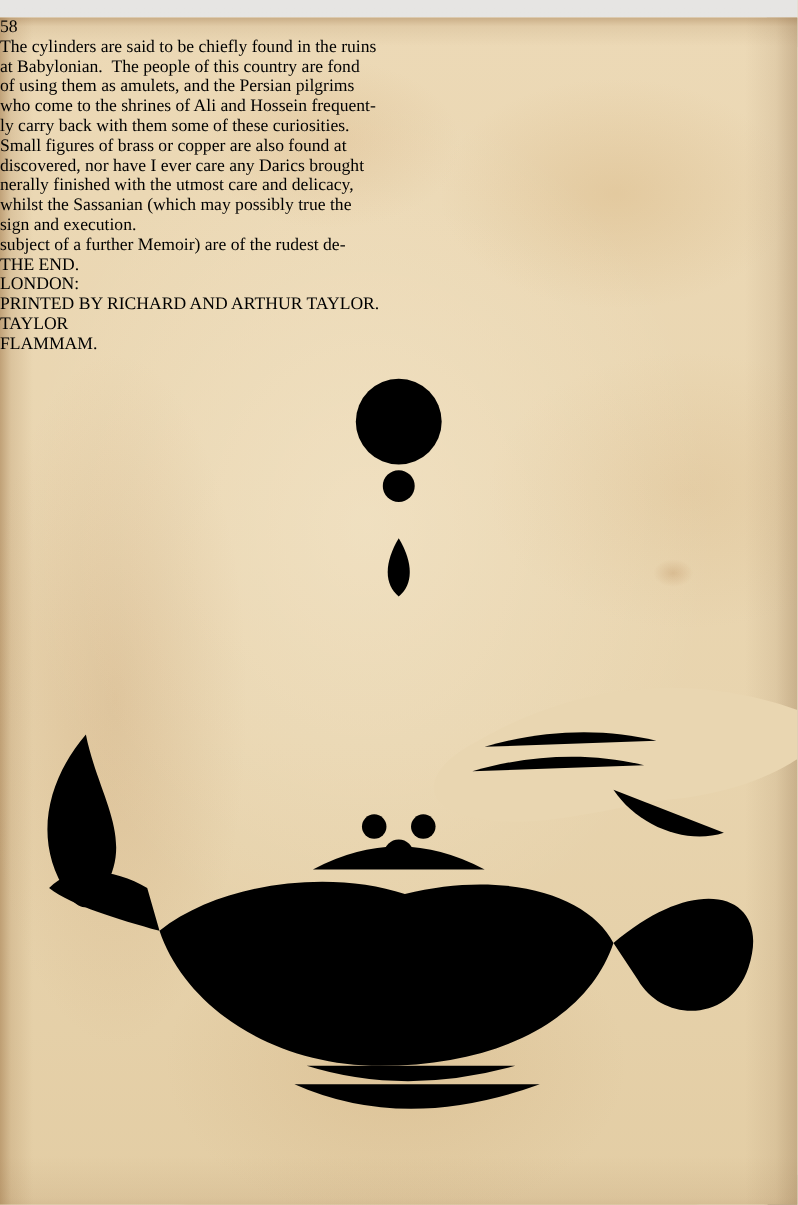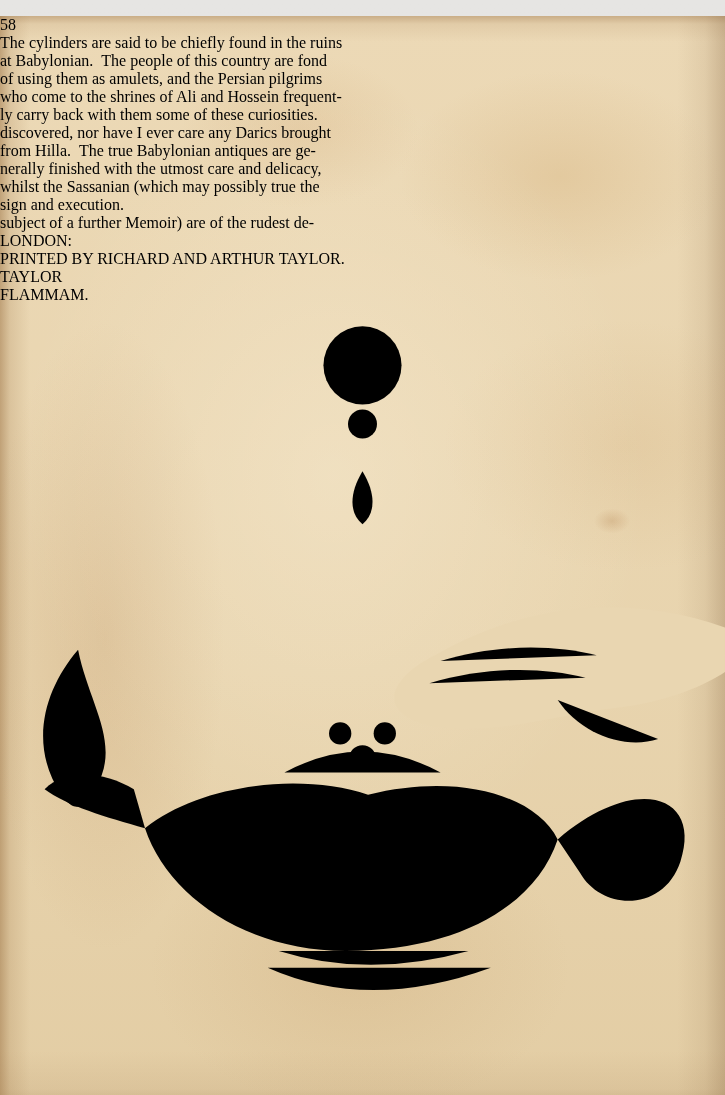--- a/index.html
+++ b/index.html
@@ -121,28 +121,29 @@
     <div class="bleed-d"></div>
 
     <div class="page-number ink">58</div>
 
     <div class="bodytext ink">
         <div class="line">The cylinders are said to be chiefly found in the ruins</div>
         <div class="line">at Babylonian. The people of this country are fond</div>
         <div class="line">of using them as amulets, and the Persian pilgrims</div>
         <div class="line">who come to the shrines of Ali and Hossein frequent-</div>
         <div class="line last">ly carry back with them some of these curiosities.</div>
+        <div class="line indent">Small figures of brass or copper are also found at</div>
         <div class="line">discovered, nor have I ever care any Darics brought</div>
-        <div class="line">from Hilla. The true Babylonian antiques are ge-</div>
         <div class="line">nerally finished with the utmost care and delicacy,</div>
         <div class="line">whilst the Sassanian (which may possibly true the</div>
         <div class="line last">sign and execution.</div>
         <div class="line">subject of a further Memoir) are of the rudest de-</div>
       </div>
 
+    <div class="the-end ink">THE END.</div>
 
     <div class="imprint-city ink">LONDON:</div>
 
     <div class="imprint-printer ink">PRINTED BY RICHARD AND ARTHUR TAYLOR.</div>
 
     <div class="motto left ink">TAYLOR</div>
     <div class="motto right ink">FLAMMAM.</div>
 
     <div class="device">
       <svg viewBox="0 0 130 124" aria-hidden="true">

